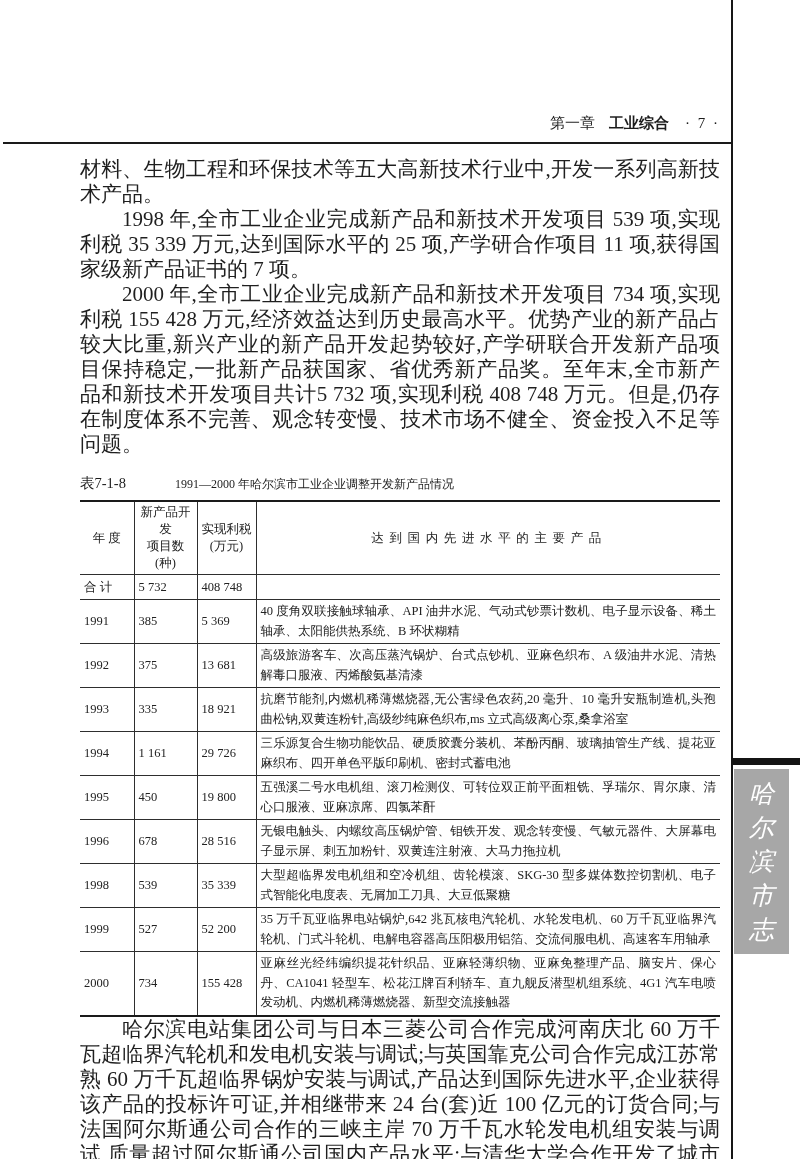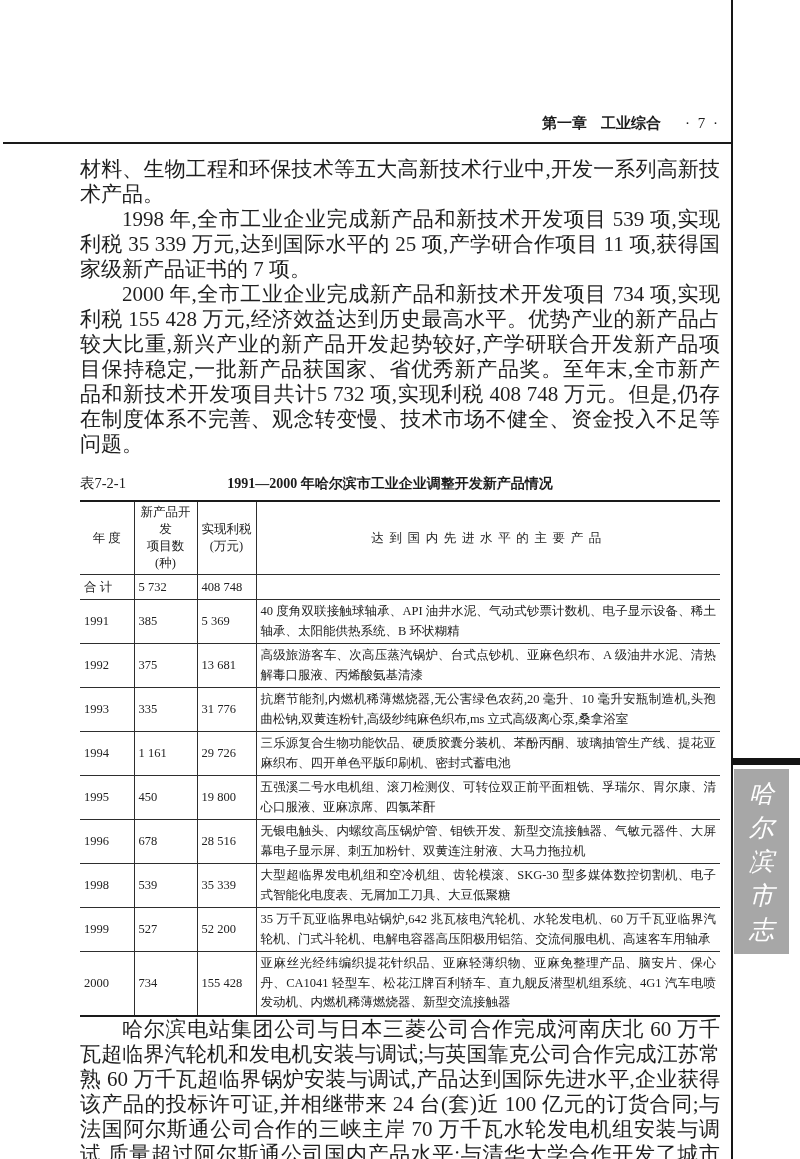--- a/index.html
+++ b/index.html
@@ -11,22 +11,22 @@
     font-family:"Liberation Serif","DejaVu Serif",serif;
     color:#1c1c1c;
   }
 
   
   .page-header {
     position:absolute; top:112px; left:80px; width:640px;
     text-align:right; font-size:15px; line-height:22px;
     white-space:nowrap;
   }
-  .page-header .hdr-chapter { font-weight:bold; margin-right:14px;margin-left:9px; }
-  .page-header .hdr-section { font-weight:bold; margin-right:24px; }
+  .page-header .hdr-chapter { font-weight:normal; margin-right:14px;margin-left:9px; }
+  .page-header .hdr-section { font-weight:bold; margin-right:16px; }
   .page-header .hdr-pageno  { font-weight:normal; letter-spacing:2px; }
   .header-rule {
     position:absolute; top:142px; left:3px; width:729px; height:2px;
     background:#1a1a1a;
   }
 
   
   .page-edge-line {
     position:absolute; left:731px; top:0; width:2px; height:1159px;
     background:#161616;
@@ -57,21 +57,21 @@
   }
   .content p.indent { text-indent:2em; }
 
   
   .table-caption {
     display:grid; grid-template-columns:95px 1fr 115px;
     align-items:baseline;
     margin:17px 0 7px 0;
   }
   .caption-label { font-size:14.5px; }
-  .caption-title { text-align:center; font-weight:bold; font-size:14px; }
+  .caption-title { font-weight:normal; font-size:12px; }
 
   table.products-table {
     width:100%; border-collapse:collapse;
     border-top:2.5px solid #1a1a1a; border-bottom:2.5px solid #1a1a1a;
     font-size:12.5px; color:#222;
   }
   .products-table th, .products-table td {
     border:1px solid #2e2e2e; padding:2px 4px;
   }
   .products-table tr > *:first-child { border-left:none; }
@@ -106,21 +106,21 @@
   <div class="spine-char">志</div>
 </div>
 
 <div class="content">
 
   <p>材料、生物工程和环保技术等五大高新技术行业中,开发一系列高新技术产品。</p>
   <p class="indent">1998 年,全市工业企业完成新产品和新技术开发项目 539 项,实现利税 35 339 万元,达到国际水平的 25 项,产学研合作项目 11 项,获得国家级新产品证书的 7 项。</p>
   <p class="indent">2000 年,全市工业企业完成新产品和新技术开发项目 734 项,实现利税 155 428 万元,经济效益达到历史最高水平。优势产业的新产品占较大比重,新兴产业的新产品开发起势较好,产学研联合开发新产品项目保持稳定,一批新产品获国家、省优秀新产品奖。至年末,全市新产品和新技术开发项目共计5 732 项,实现利税 408 748 万元。但是,仍存在制度体系不完善、观念转变慢、技术市场不健全、资金投入不足等问题。</p>
 
   <div class="table-caption">
-    <span class="caption-label">表7-2-1</span>
+    <span class="caption-label">表7-1-8</span>
     <span class="caption-title">1991—2000 年哈尔滨市工业企业调整开发新产品情况</span>
     <span></span>
   </div>
 
   <table class="products-table">
     <colgroup>
       <col style="width:54px">
       <col style="width:63px">
       <col style="width:59px">
       <col>
@@ -154,40 +154,40 @@
         </tr>
         <tr data-row="2">
           <td class="cell-num">1992</td>
           <td class="cell-num">375</td>
           <td class="cell-num">13 681</td>
           <td class="cell-products">高级旅游客车、次高压蒸汽锅炉、台式点钞机、亚麻色织布、A 级油井水泥、清热解毒口服液、丙烯酸氨基清漆</td>
         </tr>
         <tr data-row="3">
           <td class="cell-num">1993</td>
           <td class="cell-num">335</td>
-          <td class="cell-num">31 776</td>
+          <td class="cell-num">18 921</td>
           <td class="cell-products">抗磨节能剂,内燃机稀薄燃烧器,无公害绿色农药,20 毫升、10 毫升安瓶制造机,头孢曲松钠,双黄连粉针,高级纱纯麻色织布,ms 立式高级离心泵,桑拿浴室</td>
         </tr>
         <tr data-row="4">
           <td class="cell-num">1994</td>
           <td class="cell-num">1 161</td>
           <td class="cell-num">29 726</td>
           <td class="cell-products">三乐源复合生物功能饮品、硬质胶囊分装机、苯酚丙酮、玻璃抽管生产线、提花亚麻织布、四开单色平版印刷机、密封式蓄电池</td>
         </tr>
         <tr data-row="5">
           <td class="cell-num">1995</td>
           <td class="cell-num">450</td>
           <td class="cell-num">19 800</td>
           <td class="cell-products">五强溪二号水电机组、滚刀检测仪、可转位双正前平面粗铣、孚瑞尔、胃尔康、清心口服液、亚麻凉席、四氯苯酐</td>
         </tr>
         <tr data-row="6">
           <td class="cell-num">1996</td>
           <td class="cell-num">678</td>
           <td class="cell-num">28 516</td>
-          <td class="cell-products">无银电触头、内螺纹高压锅炉管、钼铁开发、新型交流接触器、气敏元器件、大屏幕电子显示屏、刺五加粉针、双黄连注射液、大马力拖拉机</td>
+          <td class="cell-products">无银电触头、内螺纹高压锅炉管、钼铁开发、观念转变慢、气敏元器件、大屏幕电子显示屏、刺五加粉针、双黄连注射液、大马力拖拉机</td>
         </tr>
         <tr data-row="8">
           <td class="cell-num">1998</td>
           <td class="cell-num">539</td>
           <td class="cell-num">35 339</td>
           <td class="cell-products">大型超临界发电机组和空冷机组、齿轮模滚、SKG-30 型多媒体数控切割机、电子式智能化电度表、无屑加工刀具、大豆低聚糖</td>
         </tr>
         <tr data-row="9">
           <td class="cell-num">1999</td>
           <td class="cell-num">527</td>

